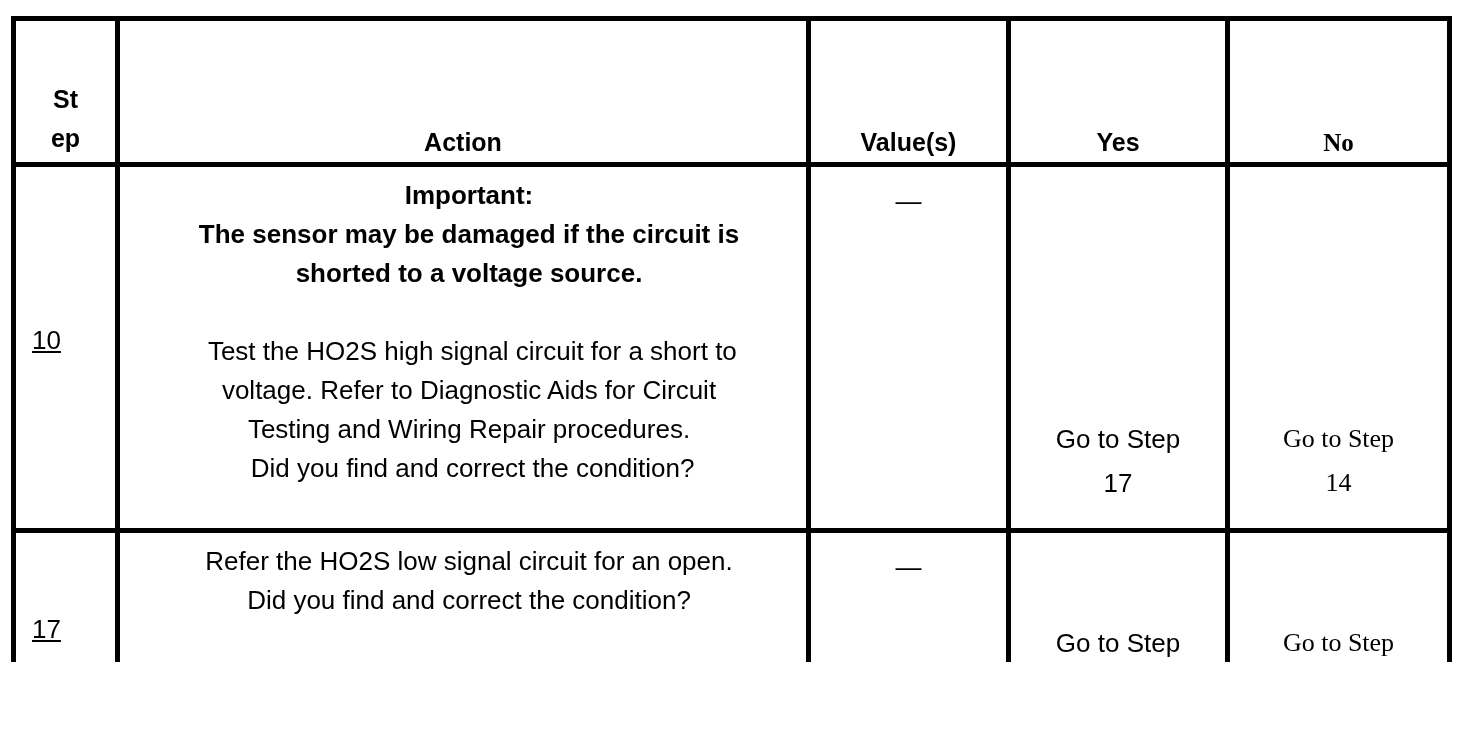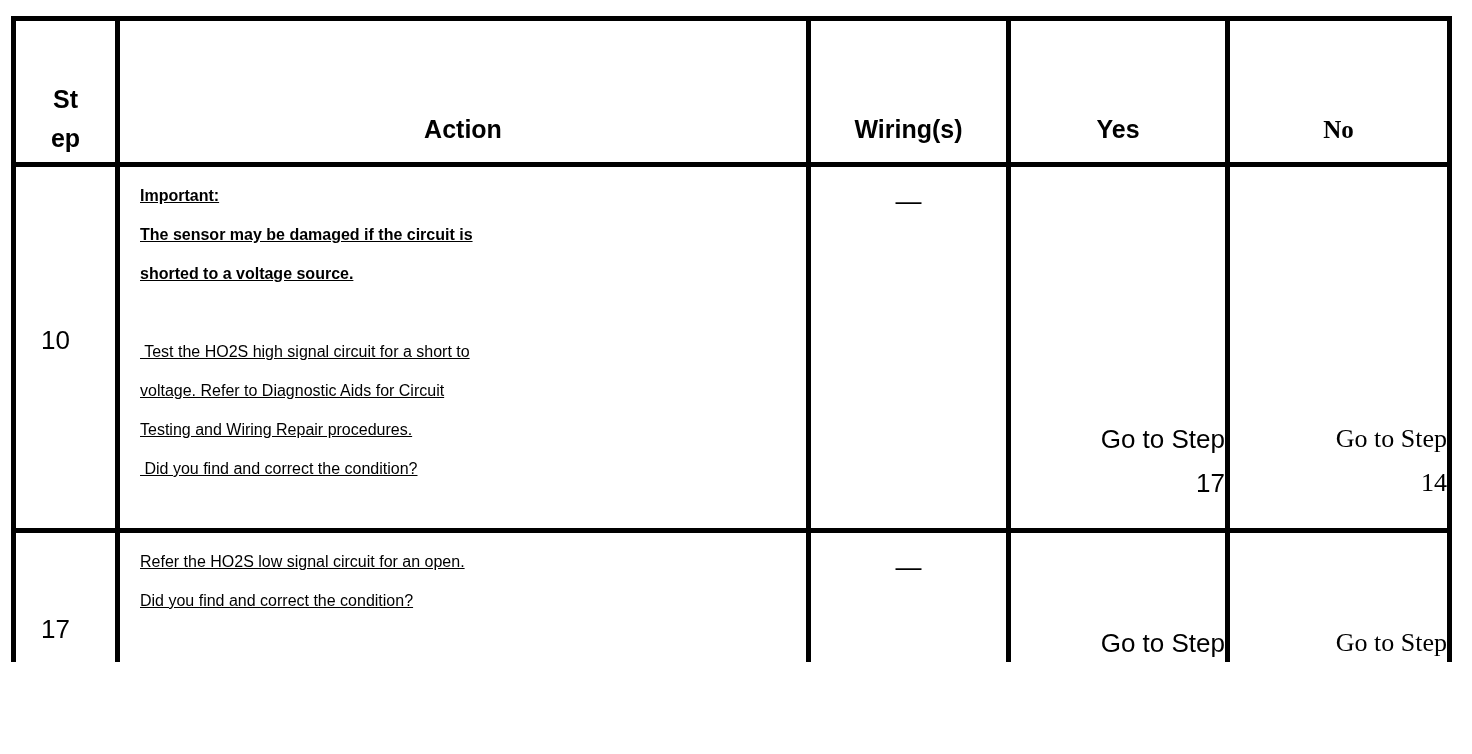--- a/index.html
+++ b/index.html
@@ -66,56 +66,56 @@
     position: relative;
     text-align: center;
     font-weight: bold;
     font-size: 25px;
     line-height: 39px;
   }
   .hdr-inner {
     position: absolute;
     left: 0;
     right: 0;
-    bottom: 13px;
+    bottom: 0;
   }
   .hdr-step .hdr-inner { bottom: 4px; }
   .hdr-step-l1, .hdr-step-l2 { display: block; }
 
   
   .row-10 { height: 366px; }
   .row-11 { height: 205px; }
 
   .cell-pad {
     position: relative;
     height: 100%;
     width: 100%;
   }
 
   
   .step-num {
     font-size: 26px;
     line-height: 32px;
     text-align: left;
-    padding-left: 25px;
+    padding-left: 16px;
+    text-decoration: underline;
   }
   .step-num-10 { position: absolute; top: 157px; }
   .step-num-11 { position: absolute; top: 80px; }
 
   
   .action-text {
     position: absolute;
     left: 20px;
     right: 8px;
     top: 9px;
-    font-size: 16px;
+    font-size: 26px;
     line-height: 39px;
-    text-align: left;
+    text-align: center;
     white-space: pre;
-    text-decoration: underline;
   }
   .action-text .ln { display: block; }
   .action-text .bold { font-weight: bold; }
   .action-text .spacer { display: block; height: 39px; }
 
   
   .value-dash {
     position: absolute;
     left: 0;
     right: 0;
@@ -127,21 +127,21 @@
 
   
   .branch {
     position: absolute;
     left: 0;
     right: 0;
     text-align: center;
     font-size: 26px;
     line-height: 44px;
   }
-  .branch .ln { display: block; text-align: right; }
+  .branch .ln { display: block; }
   .branch-10 { top: 250px; }
   .branch-11 { top: 88px; }
 </style>
 </head>
 <body>
 
 <div class="page">
 
   <table class="diag-table">
     <colgroup>
@@ -156,21 +156,21 @@
         <th class="hdr-cell hdr-step">
           <span class="hdr-inner">
             <span class="hdr-step-l1">St</span>
             <span class="hdr-step-l2">ep</span>
           </span>
         </th>
         <th class="hdr-cell hdr-action">
           <span class="hdr-inner">Action</span>
         </th>
         <th class="hdr-cell hdr-value">
-          <span class="hdr-inner">Wiring(s)</span>
+          <span class="hdr-inner">Value(s)</span>
         </th>
         <th class="hdr-cell hdr-yes">
           <span class="hdr-inner">Yes</span>
         </th>
         <th class="hdr-cell hdr-no">
           <span class="hdr-inner">No</span>
         </th>
       </tr>
     </thead>
     <tbody>

